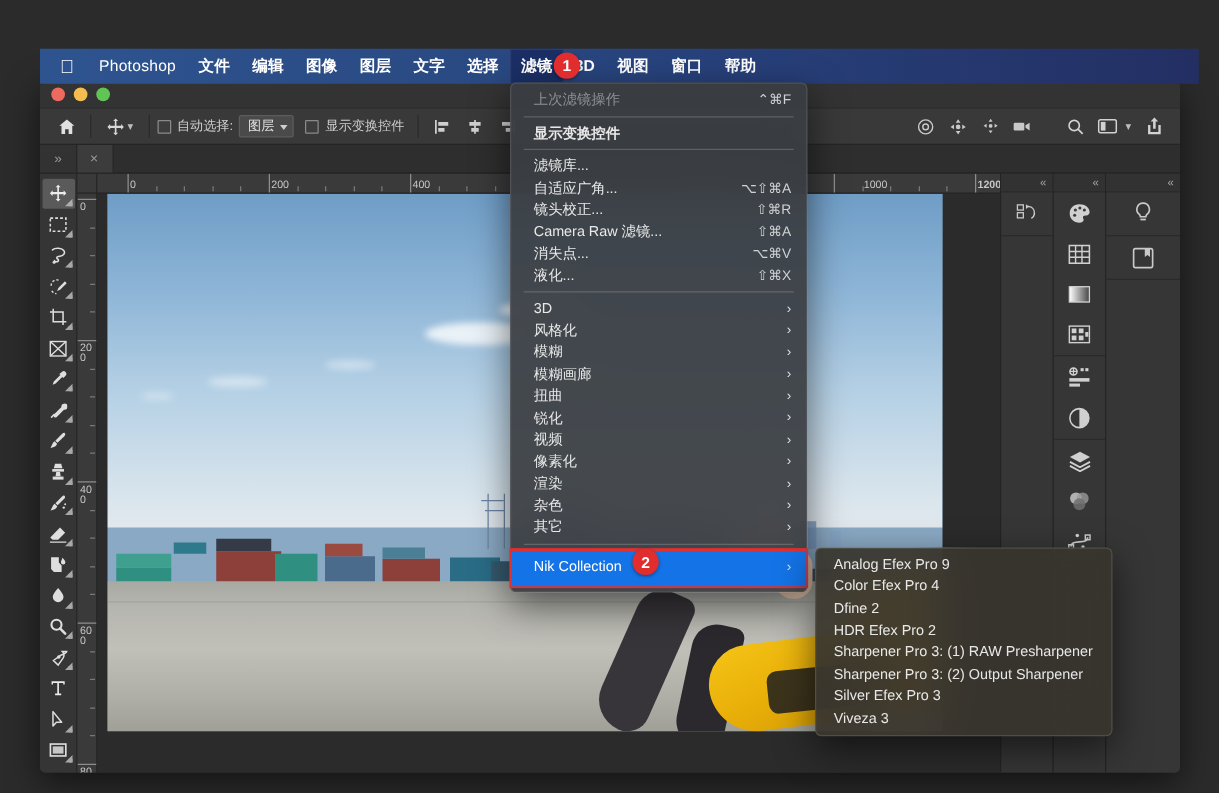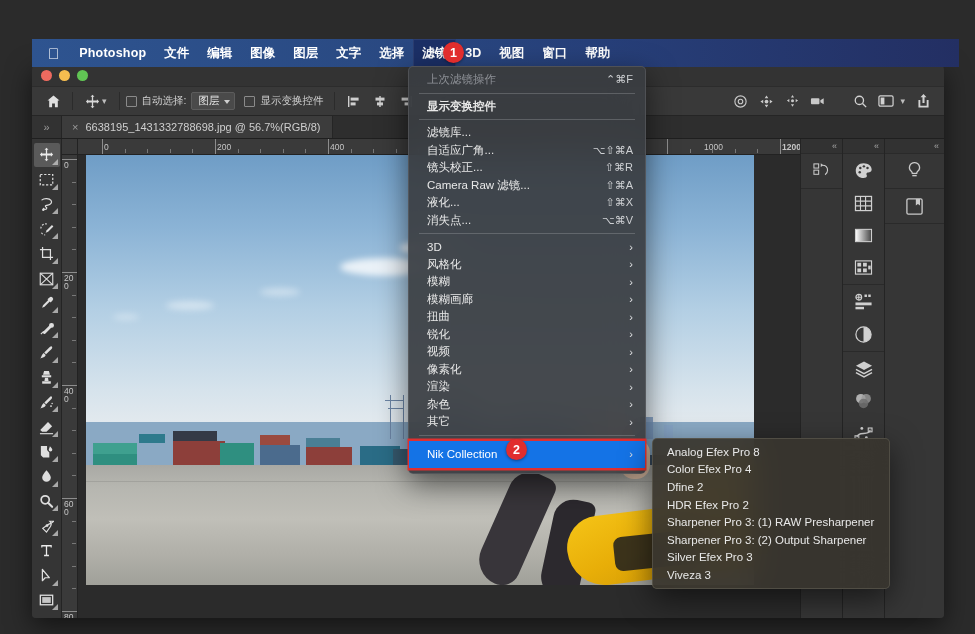--- a/index.html
+++ b/index.html
@@ -26,21 +26,21 @@
     font-size: 12.5px;
     font-weight: bold;
     z-index: 40;
   }
   .menubar .mi {
     padding: 0 9px; height: 28px; display: flex; align-items: center;
     white-space: nowrap; cursor: default;
   }
   .menubar .mi.apple { padding: 0 11px 0 6px; font-size: 15px; font-weight: normal; }
   .menubar .mi.active { background: #1b2f66; box-shadow: inset 0 0 0 1px rgba(255,255,255,0.07); }
-  .menubar .mi.brand { font-weight: bold; letter-spacing: .2px; }
+  .menubar .mi.brand { font-weight: normal; letter-spacing: .2px; }
 
   
   .pswin {
     position: absolute; left: 32px; top: 64px;
     width: 912px; height: 554px;
     background: #333333;
     border-radius: 6px 6px 4px 4px;
     overflow: hidden;
     box-shadow: 0 8px 26px rgba(0,0,0,0.55);
     z-index: 10;
@@ -362,21 +362,20 @@
             <path d="M8 1 4.8 4.4h2.1v6.2h2.2V4.4h2.1z" fill="#d2d2d2"></path>
             <path d="M2.6 7.4v8h10.8v-8h-2v6.1H4.6V7.4z" fill="#d2d2d2"></path>
           </svg>
       </div>
     </div>
 
     <div class="tabbar">
       <div class="collapse-chev">»</div>
       <div class="doctab">
         <span class="x">×</span>
-        <span>6638195_1431332788698.jpg @ 56.7%(RGB/8)</span>
       </div>
     </div>
 
     <div class="bodyrow">
 
       <div class="toolscol">
         <div class="tool sel">
           <svg width="15" height="15" viewBox="0 0 16 16">
               <path d="M8 .8 5.9 3h1.4v4H3.3V5.6L1 8l2.3 2.4V9h4v4H5.9L8 15.2 10.1 13H8.7V9h4v1.4L15 8l-2.3-2.4V7h-4V3h1.4z" fill="#ececec"></path>
             </svg>
@@ -525,21 +524,21 @@
               <div class="tick" style="left: 408.2px;"></div>
               <div class="tick" style="left: 430.8px;"></div>
               <div class="tick" style="left: 453.4px;"></div>
               <div class="mark" style="left: 476px;"></div>
               <div class="lbl" style="left: 478px;">800</div>
               <div class="tick" style="left: 498.6px;"></div>
               <div class="tick" style="left: 521.2px;"></div>
               <div class="tick" style="left: 543.8px;"></div>
               <div class="tick" style="left: 566.4px;"></div>
               <div class="mark" style="left: 589px;"></div>
-              <div class="lbl" style="left: 610px; padding-left: 16px;">1000</div>
+              <div class="lbl" style="left: 597px; padding-left: 16px;">1000</div>
               <div class="tick" style="left: 611.6px;"></div>
               <div class="tick" style="left: 634.2px;"></div>
               <div class="tick" style="left: 656.8px;"></div>
               <div class="tick" style="left: 679.4px;"></div>
               <div class="mark" style="left: 702px;"></div>
               <div class="lbl" style="left: 704px; font-weight: bold;">1200</div>
             </div>
         </div>
 
         <div class="canvas-row">
@@ -779,26 +778,26 @@
       </div>
       <div class="row">
         <span class="lbl">镜头校正...</span>
         <span class="sc">⇧⌘R</span>
       </div>
       <div class="row">
         <span class="lbl">Camera Raw 滤镜...</span>
         <span class="sc">⇧⌘A</span>
       </div>
       <div class="row">
+        <span class="lbl">消失点...</span>
+        <span class="sc">⌥⌘V</span>
+      </div>
+      <div class="row">
         <span class="lbl">液化...</span>
         <span class="sc">⇧⌘X</span>
-      </div>
-      <div class="row">
-        <span class="lbl">消失点...</span>
-        <span class="sc">⌥⌘V</span>
       </div>
       <div class="sep"></div>
       <div class="row">
         <span class="lbl">3D</span>
         <span class="chev">›</span>
       </div>
       <div class="row">
         <span class="lbl">风格化</span>
         <span class="chev">›</span>
       </div>
@@ -840,21 +839,21 @@
       </div>
       <div class="sep"></div>
       <div class="row hl">
         <span class="lbl">Nik Collection</span>
         <span class="chev">›</span>
       </div>
     </div>
 
   <div class="menu" id="nik-submenu">
       <div class="row">
-        <span class="lbl">Analog Efex Pro 8</span>
+        <span class="lbl">Analog Efex Pro 9</span>
       </div>
       <div class="row">
         <span class="lbl">Color Efex Pro 4</span>
       </div>
       <div class="row">
         <span class="lbl">Dfine 2</span>
       </div>
       <div class="row">
         <span class="lbl">HDR Efex Pro 2</span>
       </div>

